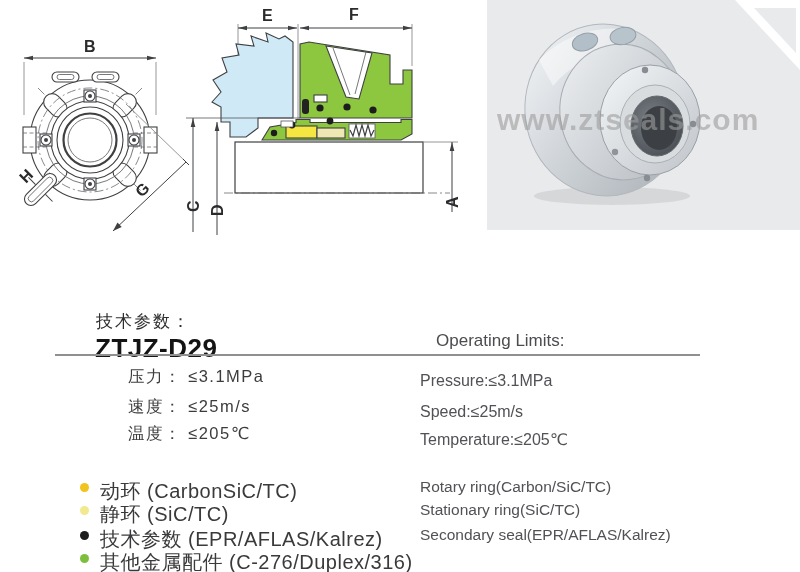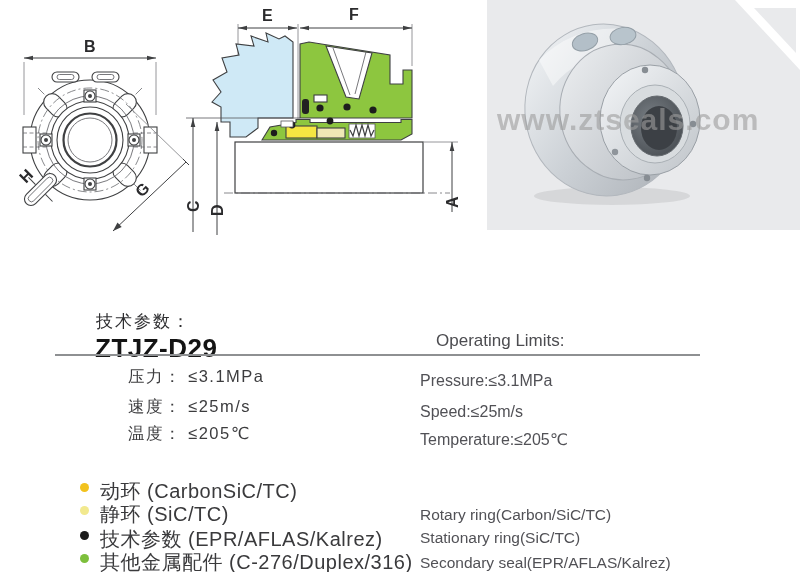--- a/index.html
+++ b/index.html
@@ -18,21 +18,21 @@
   .spr{stroke:#3f4042;stroke-width:1.2;}
   
   .title{position:absolute;left:95px;top:291px;font-size:26px;font-weight:bold;
          color:#141414;letter-spacing:.5px;margin-top:42px;}
   .hdr-cn{position:absolute;left:96px;top:310px;font-size:17px;color:#2e2e30;letter-spacing:2px;}
   .hdr-en{position:absolute;left:436px;top:331px;font-size:17px;color:#4c4c50;}
   .rule{position:absolute;left:55px;top:354px;width:645px;height:2px;background:#8e9092;}
   .spec-cn{position:absolute;left:96px;font-size:16.5px;color:#3c3c3e;letter-spacing:1.5px;margin-left:32px;}
   .spec-en{position:absolute;left:420px;font-size:16px;color:#515156;}
   .mat-cn{position:absolute;left:100px;font-size:20px;color:#3a3a3c;letter-spacing:.5px;}
-  .mat-en{position:absolute;left:420px;font-size:15.5px;color:#515156;margin-top:28px;}
+  .mat-en{position:absolute;left:420px;font-size:15.5px;color:#515156;}
   .dot{position:absolute;left:80px;width:9px;height:9px;border-radius:50%;}
   .wm{font:bold 30px "Liberation Sans",sans-serif;fill:#9d9d9d;opacity:.6;letter-spacing:1px;}
 </style>
 </head>
 <body>
 
 <div class="page">
 
   <svg class="abs" style="left:0;top:0" width="487" height="245" viewBox="0 0 487 245">
 

